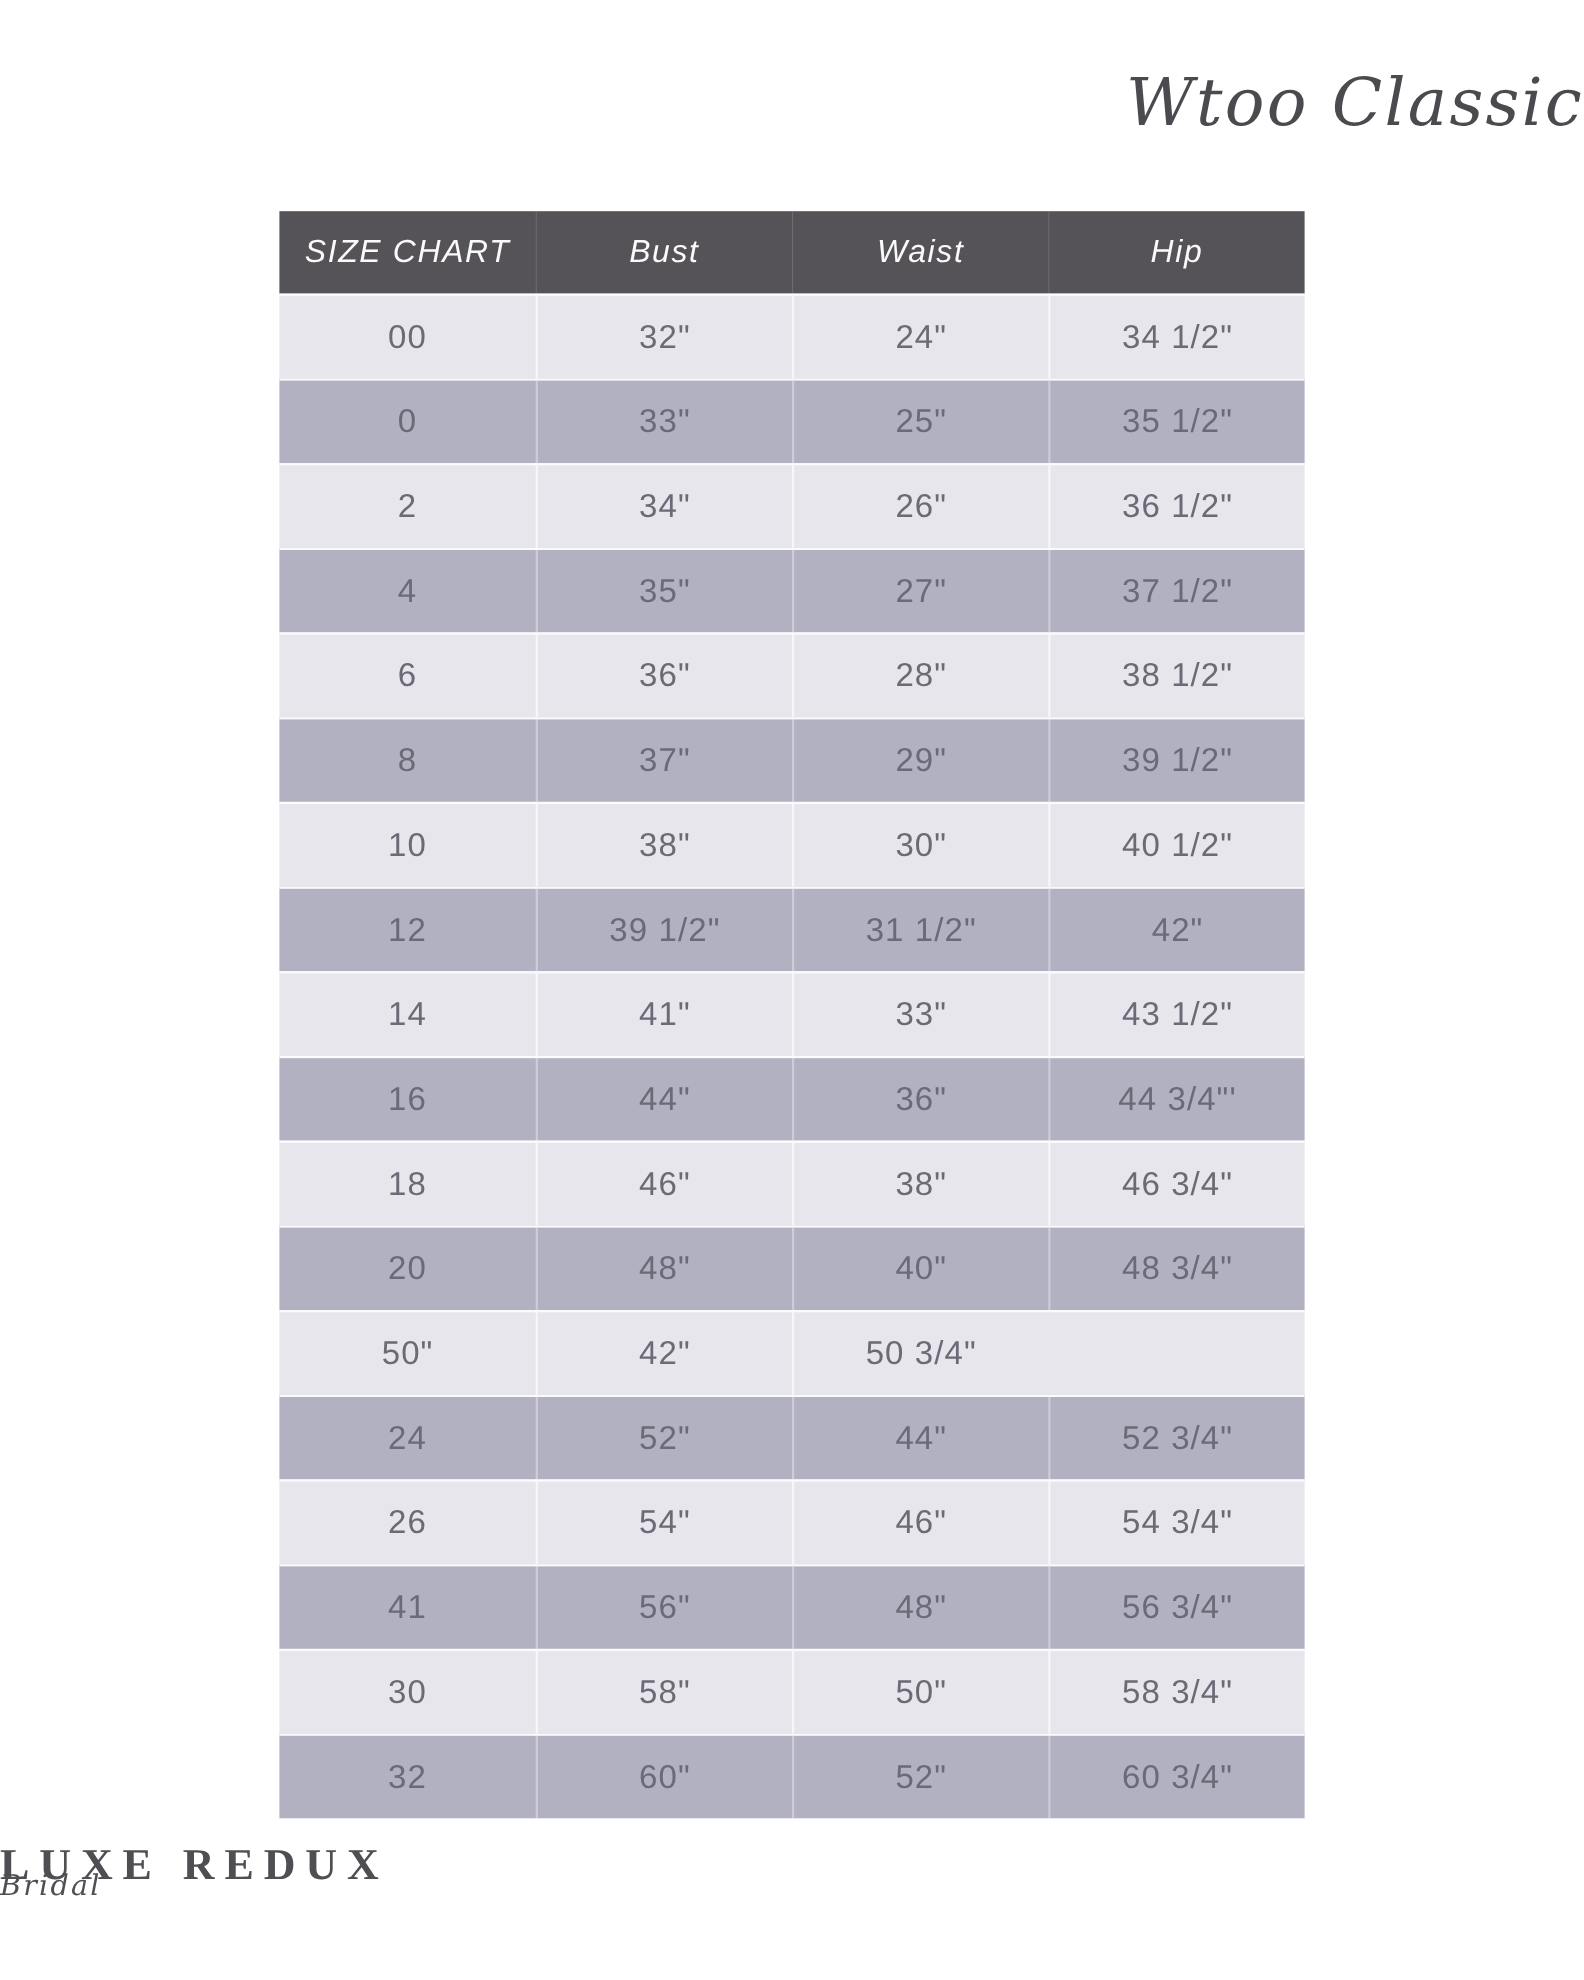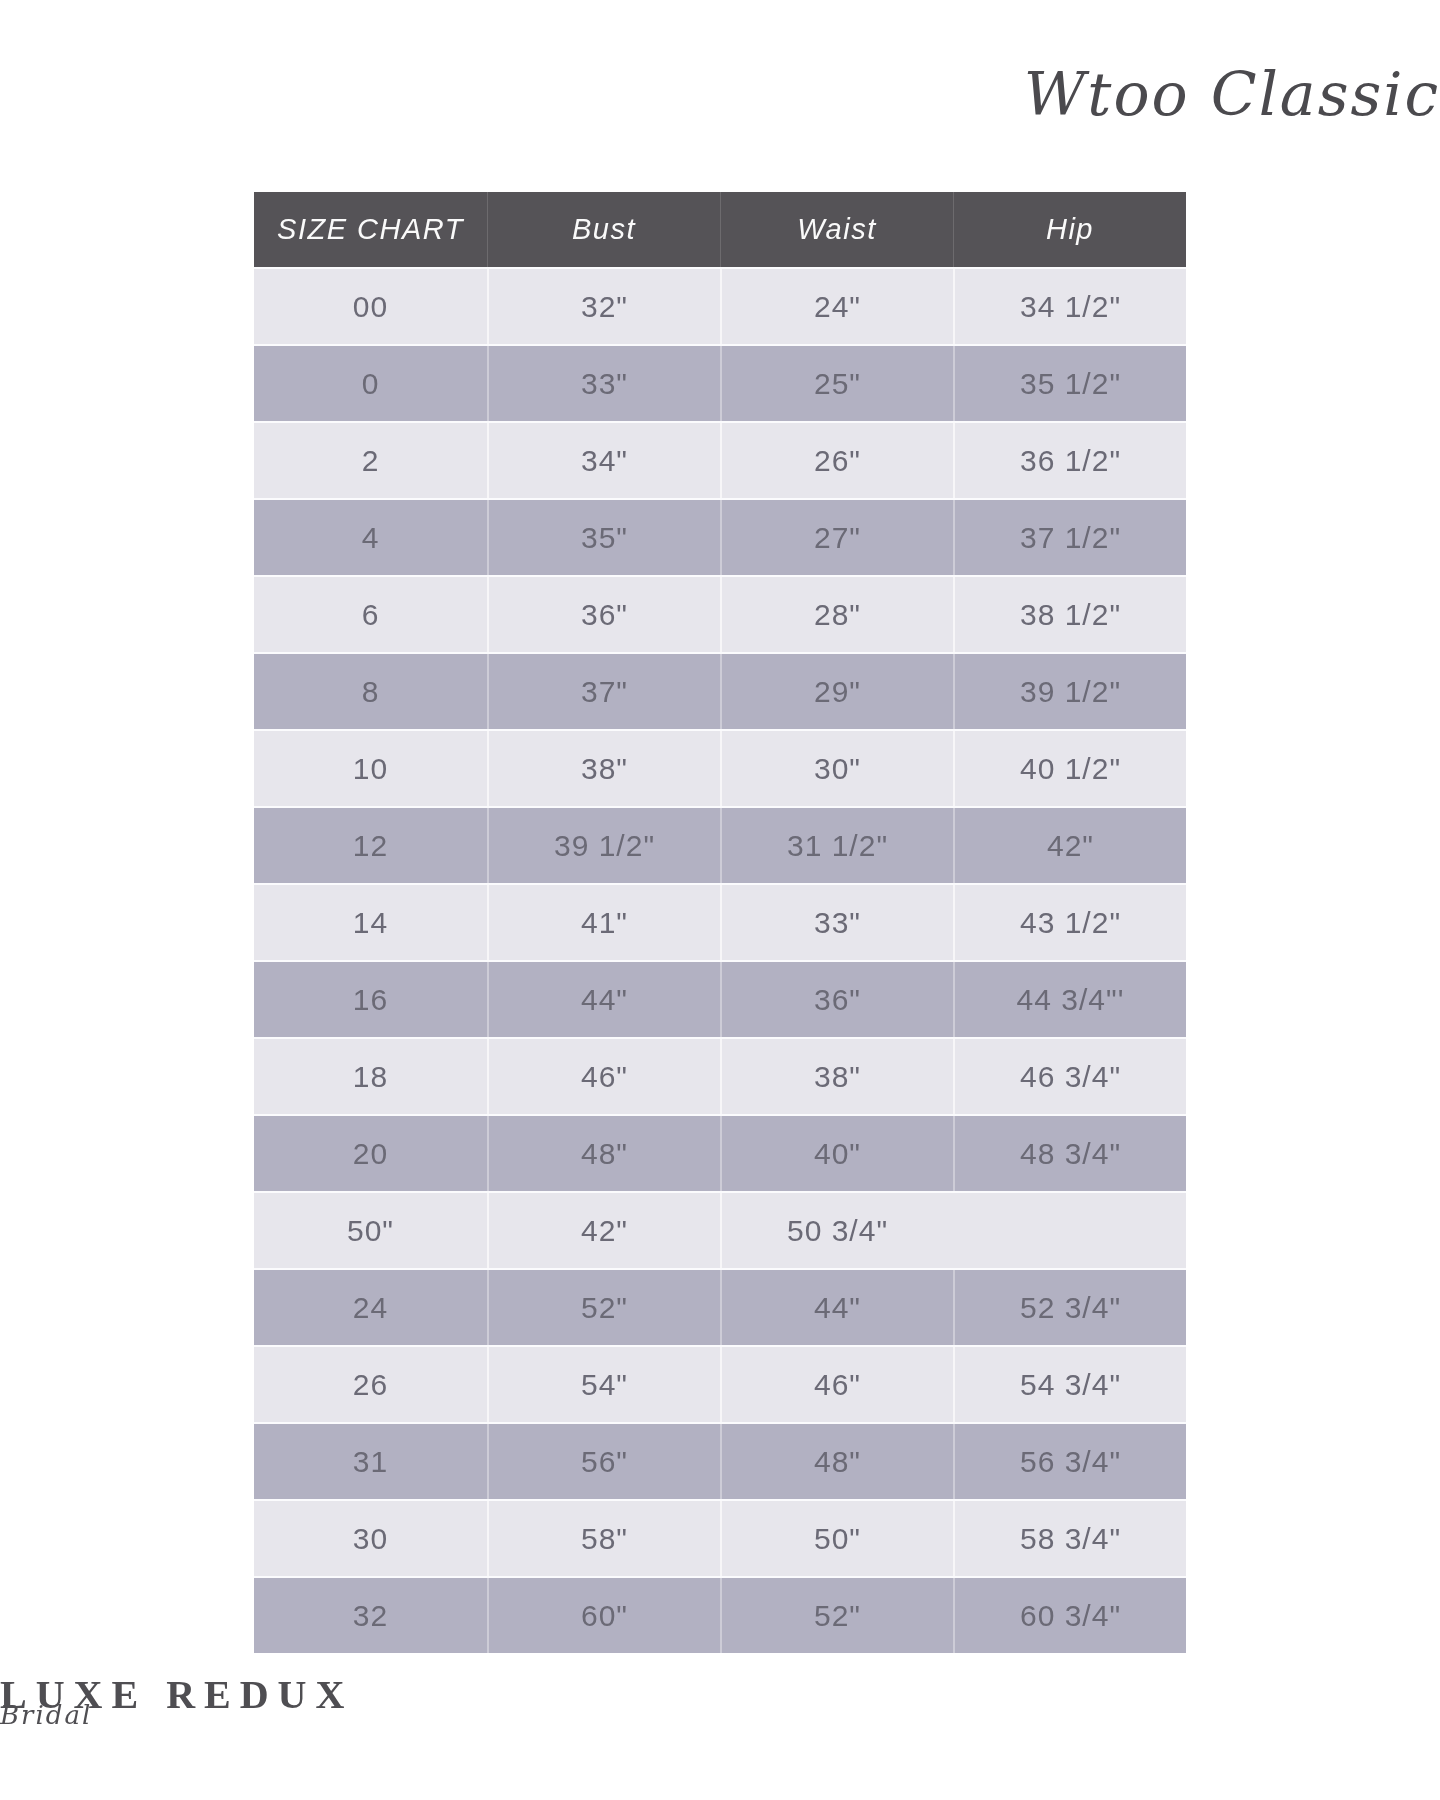--- a/index.html
+++ b/index.html
@@ -197,21 +197,21 @@
           <div class="tcell">44"</div>
           <div class="tcell">52 3/4"</div>
         </div>
         <div class="trow light">
           <div class="tcell">26</div>
           <div class="tcell">54"</div>
           <div class="tcell">46"</div>
           <div class="tcell">54 3/4"</div>
         </div>
         <div class="trow dark">
-          <div class="tcell">31</div>
+          <div class="tcell">41</div>
           <div class="tcell">56"</div>
           <div class="tcell">48"</div>
           <div class="tcell">56 3/4"</div>
         </div>
         <div class="trow light">
           <div class="tcell">30</div>
           <div class="tcell">58"</div>
           <div class="tcell">50"</div>
           <div class="tcell">58 3/4"</div>
         </div>

